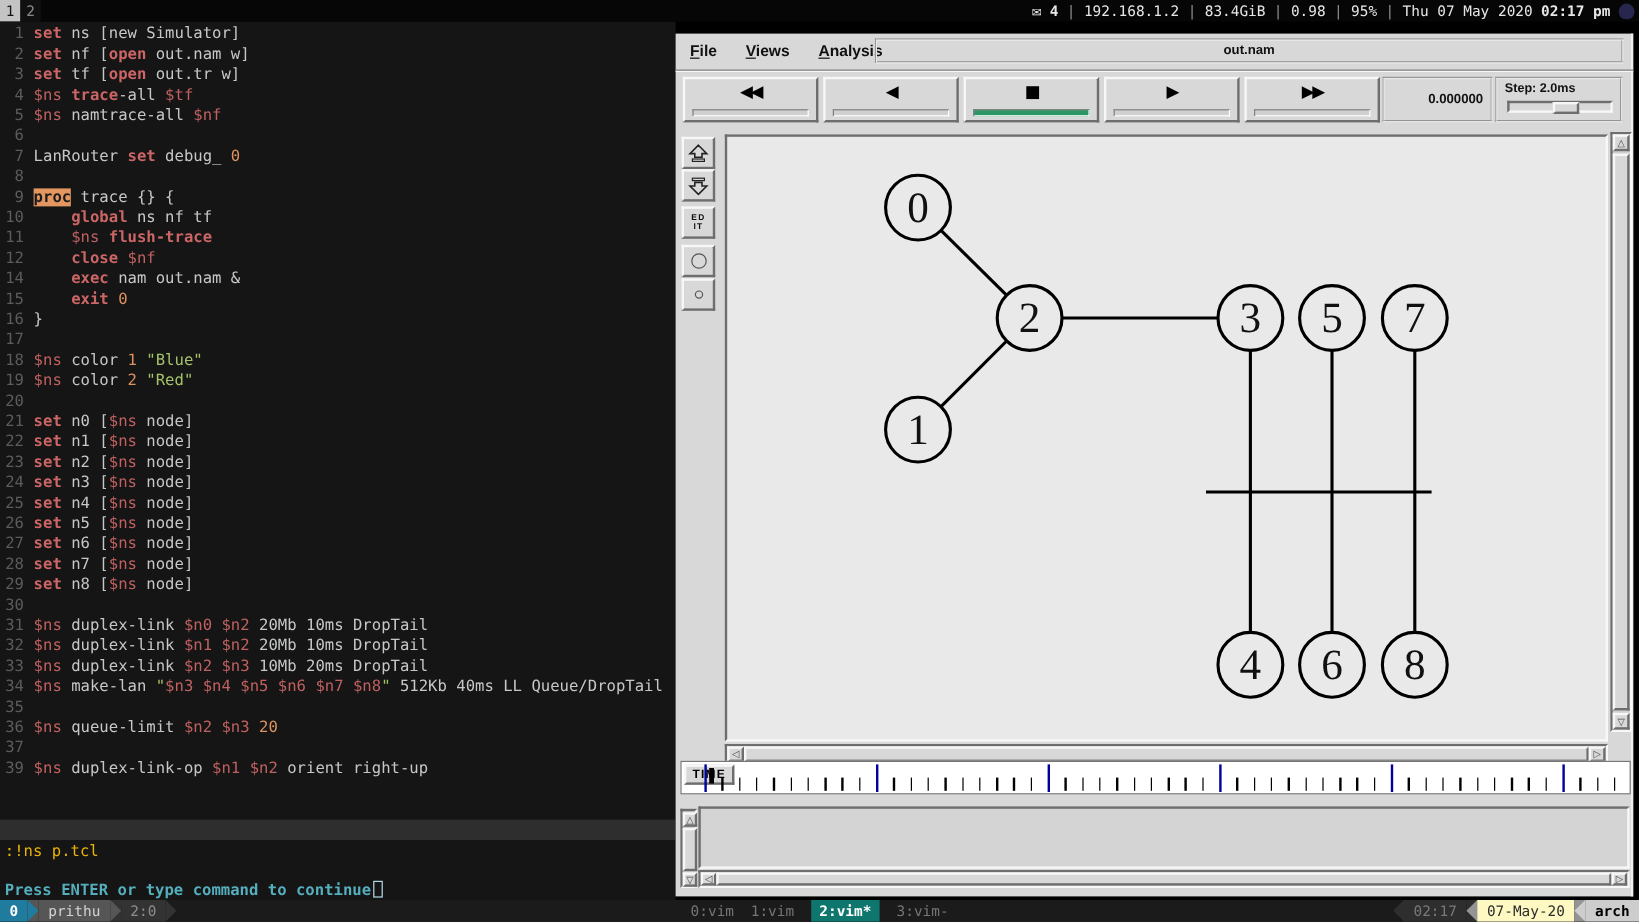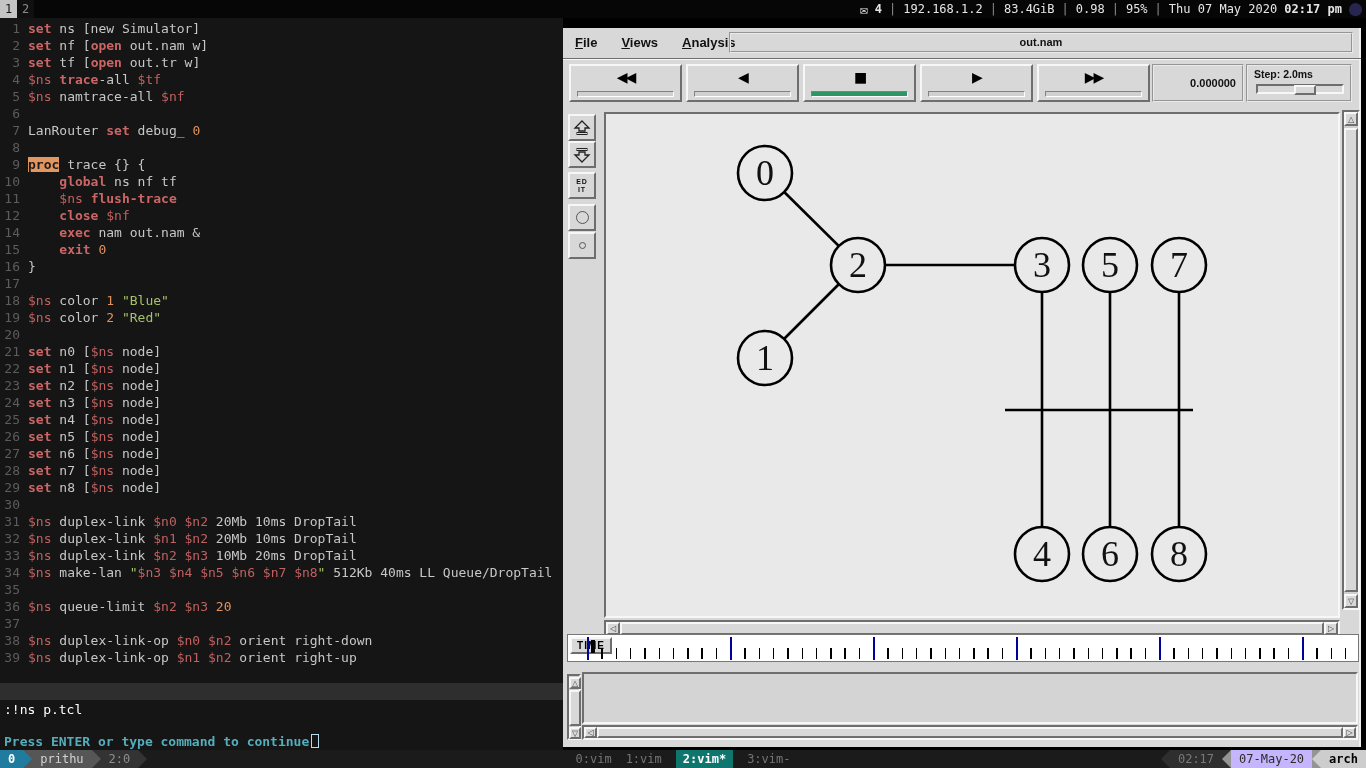--- a/index.html
+++ b/index.html
@@ -23,21 +23,21 @@
   #code-area { position:absolute; left:0; top:2px; width:563px; }
   .cline { height:17px; line-height:17px; font-size:13px; white-space:pre; overflow:hidden; }
   .lnum { display:inline-block; width:28px; text-align:right; padding-right:8px; color:#5c5c5c; }
   .seg-t { color:#c5c8c6; }
   .seg-k { color:#cc6666; font-weight:bold; }
   .seg-i { color:#c06060; }
   .seg-n { color:#de935f; }
   .seg-s { color:#a4c26a; }
   .seg-h { background:#e39660; color:#1b1b1b; font-weight:bold; }
   #vim-statusline { position:absolute; left:0; top:665px; width:563px; height:17px; background:#2e2e2e; }
-  #cmdline { position:absolute; left:4px; top:683px; font-size:13px; color:#ffffff; line-height:17px; }
+  #cmdline { position:absolute; left:4px; top:683px; font-size:13px; color:#eab308; line-height:17px; }
   #vim-msg { position:absolute; left:4px; top:716px; font-size:13px; line-height:16px; color:#54aebc; font-weight:bold; }
   .cursor-box { display:inline-block; width:8px; height:14px; border:1px solid #b7dcea; margin-left:2px; vertical-align:-2px; }
 
   
   #tmuxbar { position:absolute; left:0; top:750px; width:1366px; height:18px; background:#1b1b1b;
              display:flex; align-items:center; font-size:12px; }
   .tseg { height:18px; display:flex; align-items:center; padding:0 8px; }
   .tri { width:0; height:0; border-top:9px solid transparent; border-bottom:9px solid transparent; }
   #tmux-center { position:absolute; left:0; right:0; top:0; height:18px; display:flex;
                  align-items:center; justify-content:center; gap:14px; }
@@ -167,21 +167,20 @@
       <div class="cline"><span class="lnum">28</span><span class="seg-k">set</span><span class="seg-t"> n7 [</span><span class="seg-i">$ns</span><span class="seg-t"> node]</span></div>
       <div class="cline"><span class="lnum">29</span><span class="seg-k">set</span><span class="seg-t"> n8 [</span><span class="seg-i">$ns</span><span class="seg-t"> node]</span></div>
       <div class="cline"><span class="lnum">30</span></div>
       <div class="cline"><span class="lnum">31</span><span class="seg-i">$ns</span><span class="seg-t"> duplex-link </span><span class="seg-i">$n0</span><span class="seg-t"> </span><span class="seg-i">$n2</span><span class="seg-t"> 20Mb 10ms DropTail</span></div>
       <div class="cline"><span class="lnum">32</span><span class="seg-i">$ns</span><span class="seg-t"> duplex-link </span><span class="seg-i">$n1</span><span class="seg-t"> </span><span class="seg-i">$n2</span><span class="seg-t"> 20Mb 10ms DropTail</span></div>
       <div class="cline"><span class="lnum">33</span><span class="seg-i">$ns</span><span class="seg-t"> duplex-link </span><span class="seg-i">$n2</span><span class="seg-t"> </span><span class="seg-i">$n3</span><span class="seg-t"> 10Mb 20ms DropTail</span></div>
       <div class="cline"><span class="lnum">34</span><span class="seg-i">$ns</span><span class="seg-t"> make-lan </span><span class="seg-s">"</span><span class="seg-i">$n3 $n4 $n5 $n6 $n7 $n8</span><span class="seg-s">"</span><span class="seg-t"> 512Kb 40ms LL Queue/DropTail</span></div>
       <div class="cline"><span class="lnum">35</span></div>
       <div class="cline"><span class="lnum">36</span><span class="seg-i">$ns</span><span class="seg-t"> queue-limit </span><span class="seg-i">$n2</span><span class="seg-t"> </span><span class="seg-i">$n3</span><span class="seg-t"> </span><span class="seg-n">20</span></div>
       <div class="cline"><span class="lnum">37</span></div>
-      <div class="cline"><span class="lnum">38</span><span class="seg-i">$ns</span><span class="seg-t"> duplex-link-op </span><span class="seg-i">$n0</span><span class="seg-t"> </span><span class="seg-i">$n2</span><span class="seg-t"> orient right-down</span></div>
       <div class="cline"><span class="lnum">39</span><span class="seg-i">$ns</span><span class="seg-t"> duplex-link-op </span><span class="seg-i">$n1</span><span class="seg-t"> </span><span class="seg-i">$n2</span><span class="seg-t"> orient right-up</span></div>
     </div>
   <div id="vim-statusline"></div>
   <div id="cmdline">:!ns p.tcl</div>
   <div id="vim-msg"><span>Press ENTER or type command to continue</span><span class="cursor-box"></span></div>
 </div>
 
 <div id="nam">
   <div id="menubar">
     <div class="menu-item"><span class="u">F</span>ile</div>
@@ -389,17 +388,17 @@
       <span class="twin">0:vim</span>
       <span class="twin">1:vim</span>
       <span class="twin active">2:vim*</span>
       <span class="twin">3:vim-</span>
     </div>
 
   <div id="tmux-right">
     <div class="tri" style="border-right:9px solid #2e2e2e"></div>
     <div class="tseg" style="background:#2e2e2e;color:#787878">02:17</div>
     <div class="tri" style="border-right:9px solid #949494;background:#2e2e2e"></div>
-    <div class="tseg" style="background:#c4b5fd;color:#2c2c2c">07-May-20</div>
+    <div class="tseg" style="background:#fef9c3;color:#2c2c2c">07-May-20</div>
     <div class="tri" style="border-right:9px solid #cdcdcd;background:#949494"></div>
     <div class="tseg" style="background:#cdcdcd;color:#000;font-weight:bold">arch</div>
   </div>
 </div>
 
 </body></html>

